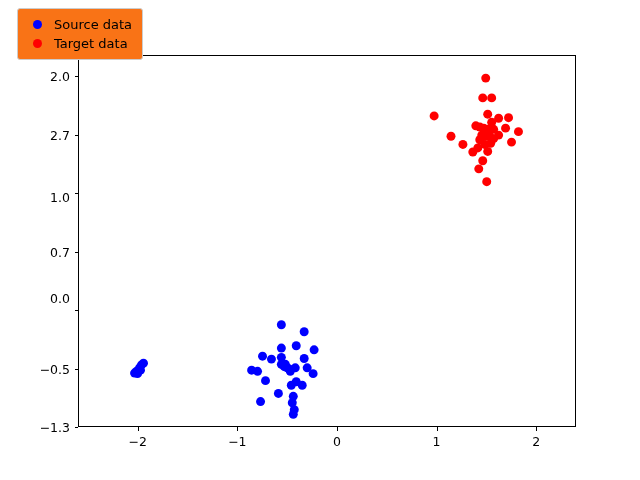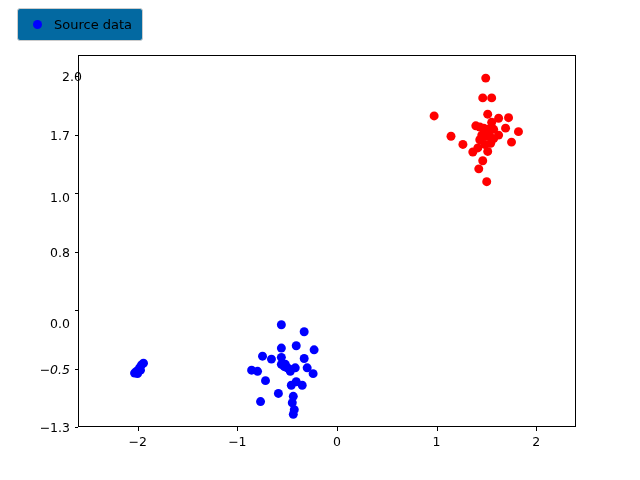--- a/index.html
+++ b/index.html
@@ -58,21 +58,21 @@
   }
   .ytick-mark {
     width: 3.5px;
     height: 1.1px;
     left: -3.5px;
   }
   #legend {
     position: absolute;
     left: 17px;
     top: 8px;
-    background: #0369a1;
+    background: #f97316;
     border: 1px solid #cccccc;
     border-radius: 3px;
     padding: 6px 10px 6px 8px;
     box-shadow: none;
   }
   .legend-row {
     display: flex;
     align-items: center;
     height: 19px;
   }
@@ -173,26 +173,26 @@
           <circle cx="401.39" cy="113.47" r="4.5" fill="#ff0000"></circle>
           <circle cx="416.33" cy="83.06" r="4.5" fill="#ff0000"></circle>
           <circle cx="402.38" cy="84.23" r="4.5" fill="#ff0000"></circle>
           <circle cx="414.34" cy="66.68" r="4.5" fill="#ff0000"></circle>
         </g>
       </svg>
   </div>
 
   <div id="ytick-labels">
       <div class="tick-label ytick-label" style="left: 20px; width: 50px; top: 427px;">−1.3</div>
-      <div class="tick-label ytick-label" style="left: 20px; width: 50px; top: 368.509px; font-style: italic;">−0.5</div>
-      <div class="tick-label ytick-label" style="left: 20px; width: 50px; top: 323px;">0.0</div>
-      <div class="tick-label ytick-label" style="left: 20px; width: 50px; top: 251.528px;">0.8</div>
+      <div class="tick-label ytick-label" style="left: 20px; width: 50px; top: 368.509px;">−0.5</div>
+      <div class="tick-label ytick-label" style="left: 20px; width: 50px; top: 298px;">0.0</div>
+      <div class="tick-label ytick-label" style="left: 20px; width: 50px; top: 251.528px;">0.7</div>
       <div class="tick-label ytick-label" style="left: 20px; width: 50px; top: 197px;">1.0</div>
-      <div class="tick-label ytick-label" style="left: 20px; width: 50px; top: 134.547px;">1.7</div>
-      <div class="tick-label ytick-label" style="left: 32px; width: 50px; top: 76.0566px;">2.0</div>
+      <div class="tick-label ytick-label" style="left: 20px; width: 50px; top: 134.547px;">2.7</div>
+      <div class="tick-label ytick-label" style="left: 20px; width: 50px; top: 76.0566px;">2.0</div>
     </div>
   <div id="xtick-labels">
       <div class="tick-label xtick-label" style="left: 137.76px; top: 434px;">−2</div>
       <div class="tick-label xtick-label" style="left: 237.36px; top: 434px;">−1</div>
       <div class="tick-label xtick-label" style="left: 336.96px; top: 434px;">0</div>
       <div class="tick-label xtick-label" style="left: 436.56px; top: 434px;">1</div>
       <div class="tick-label xtick-label" style="left: 536.16px; top: 434px;">2</div>
     </div>
   <div id="tick-marks">
       <div class="tick-mark ytick-mark" style="left: 74.5px; top: 427px;"></div>
@@ -209,14 +209,20 @@
       <div class="tick-mark" style="width: 1.1px; height: 3.5px; left: 536.16px; top: 427px;"></div>
     </div>
 
   <div id="legend">
     <div class="legend-row">
       <span class="legend-marker">
         <span class="legend-dot" id="legend-dot-0" style="background: rgb(0, 0, 255);"></span>
       </span>
       <span class="legend-text">Source data</span>
     </div>
+    <div class="legend-row">
+      <span class="legend-marker">
+        <span class="legend-dot" id="legend-dot-1" style="background: rgb(255, 0, 0);"></span>
+      </span>
+      <span class="legend-text">Target data</span>
+    </div>
   </div>
 </div>
 
 </body></html>

